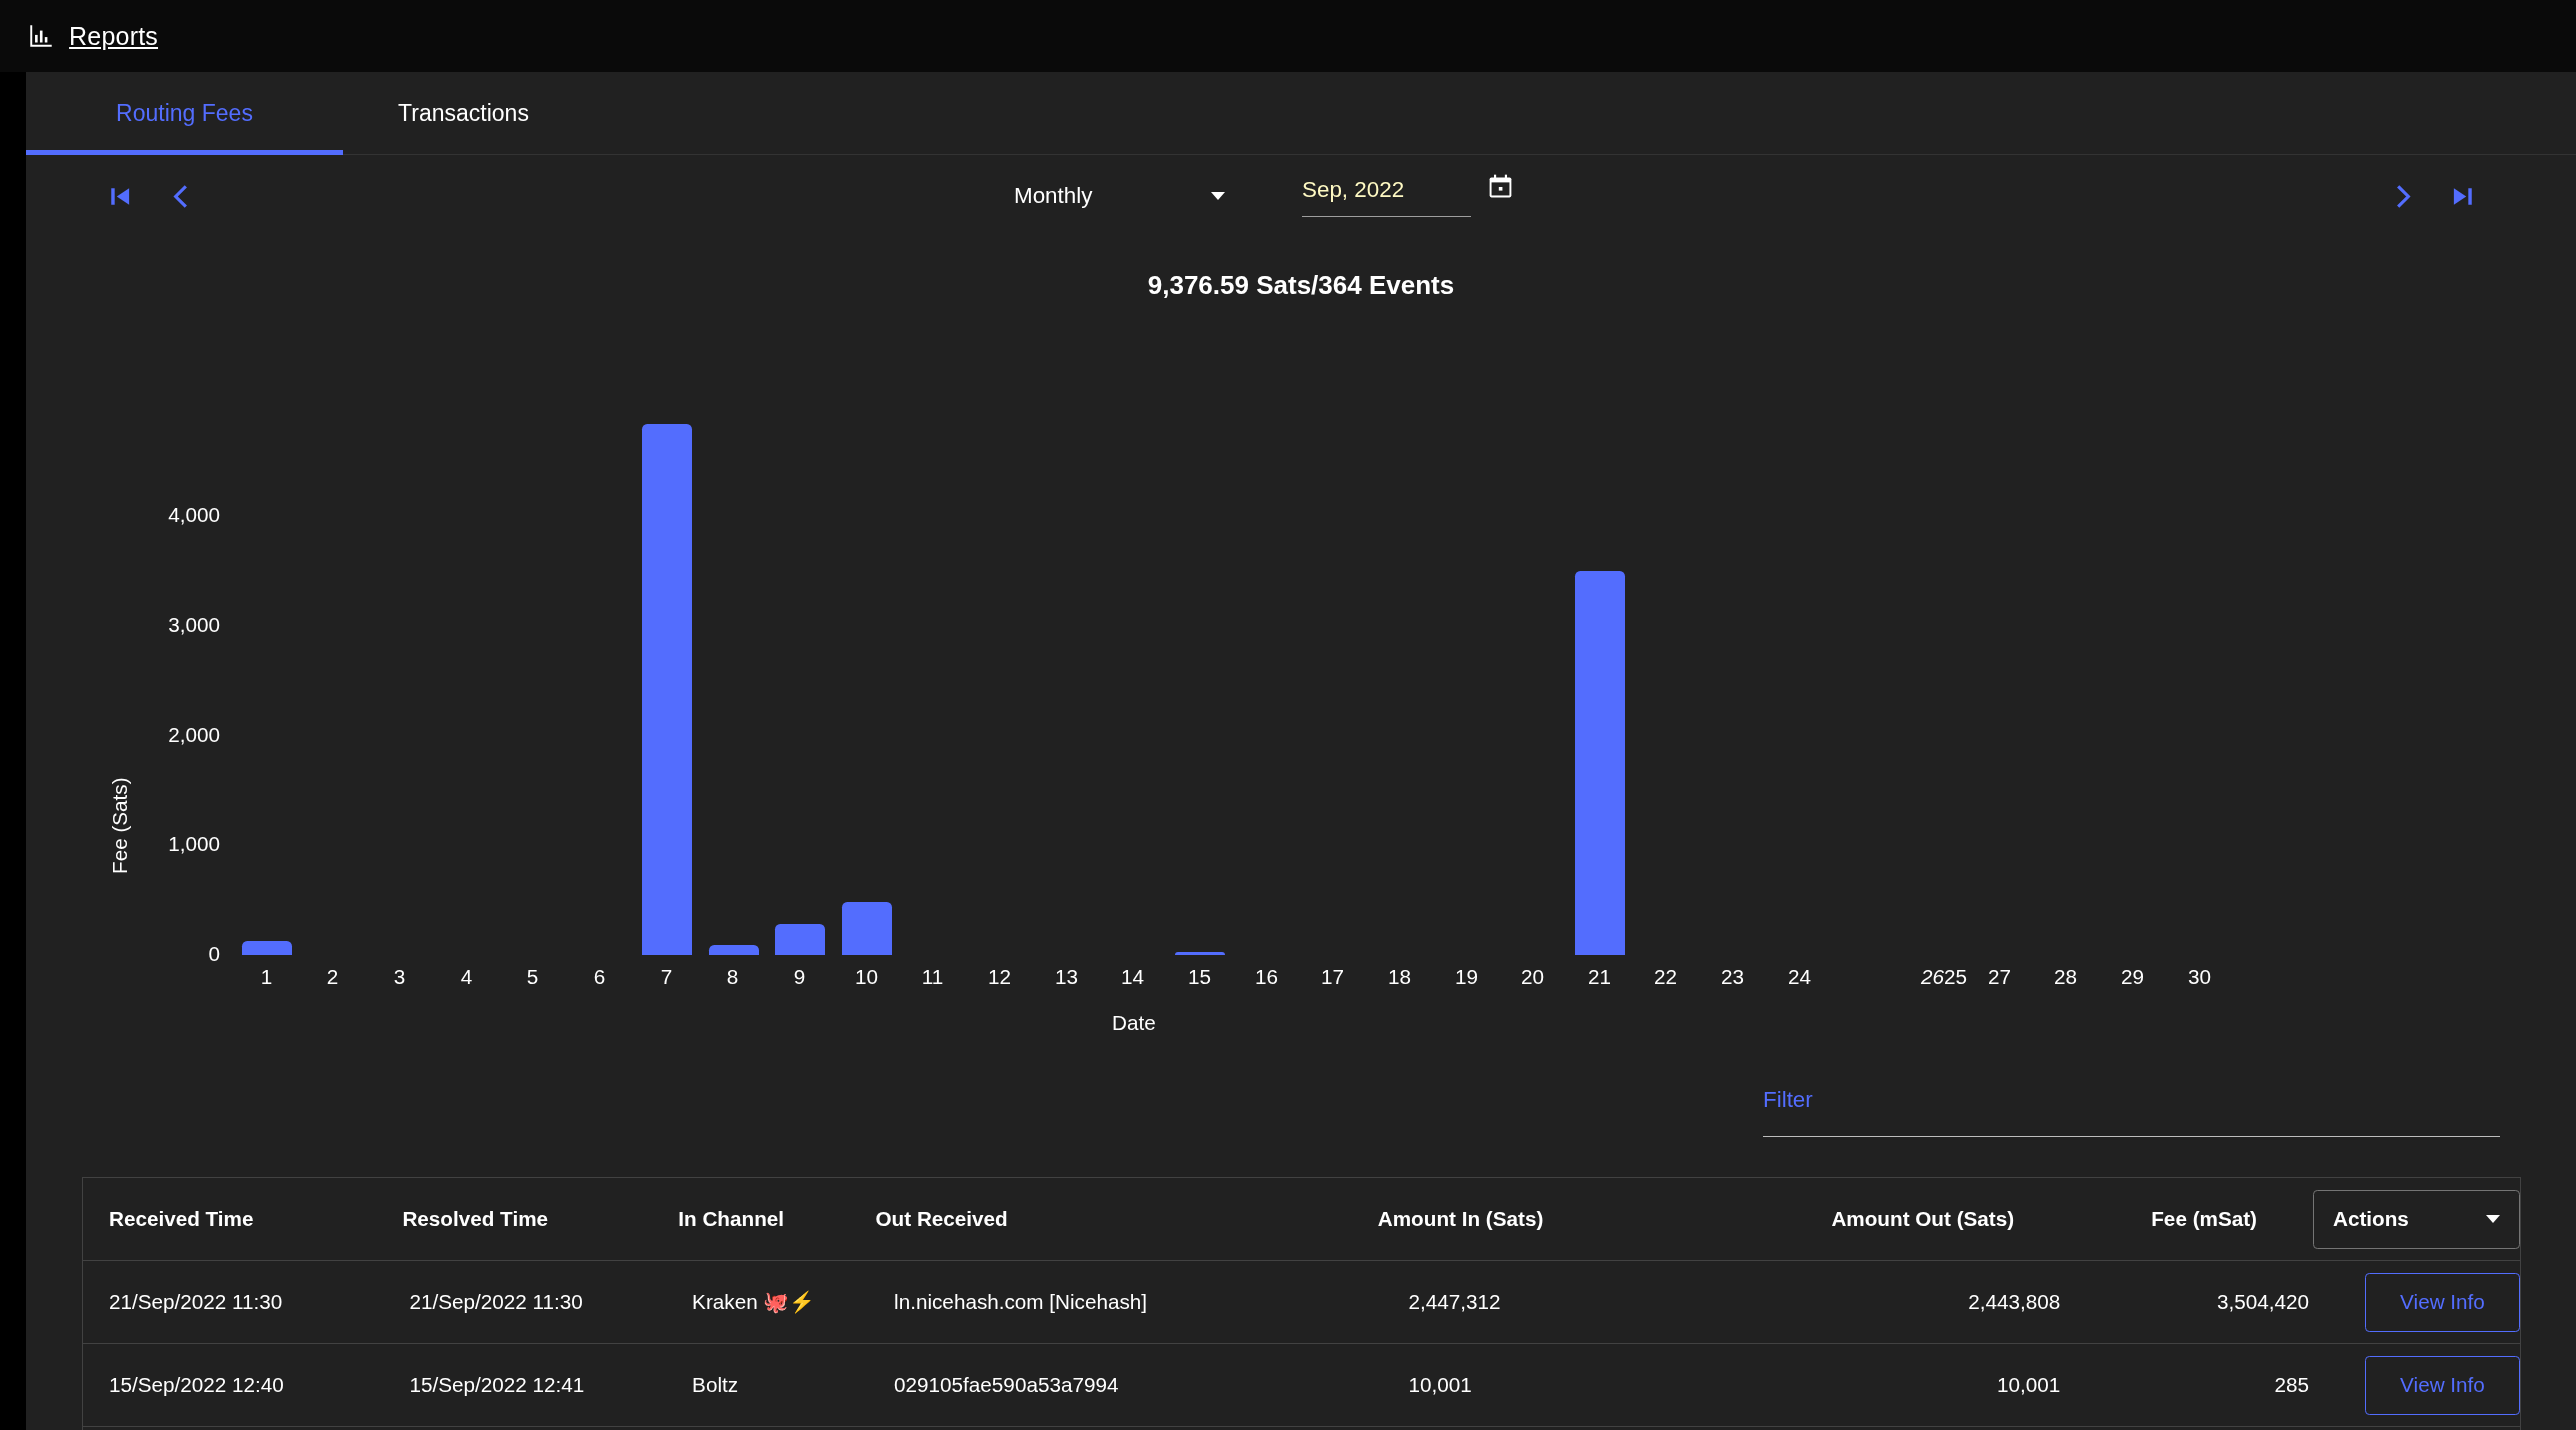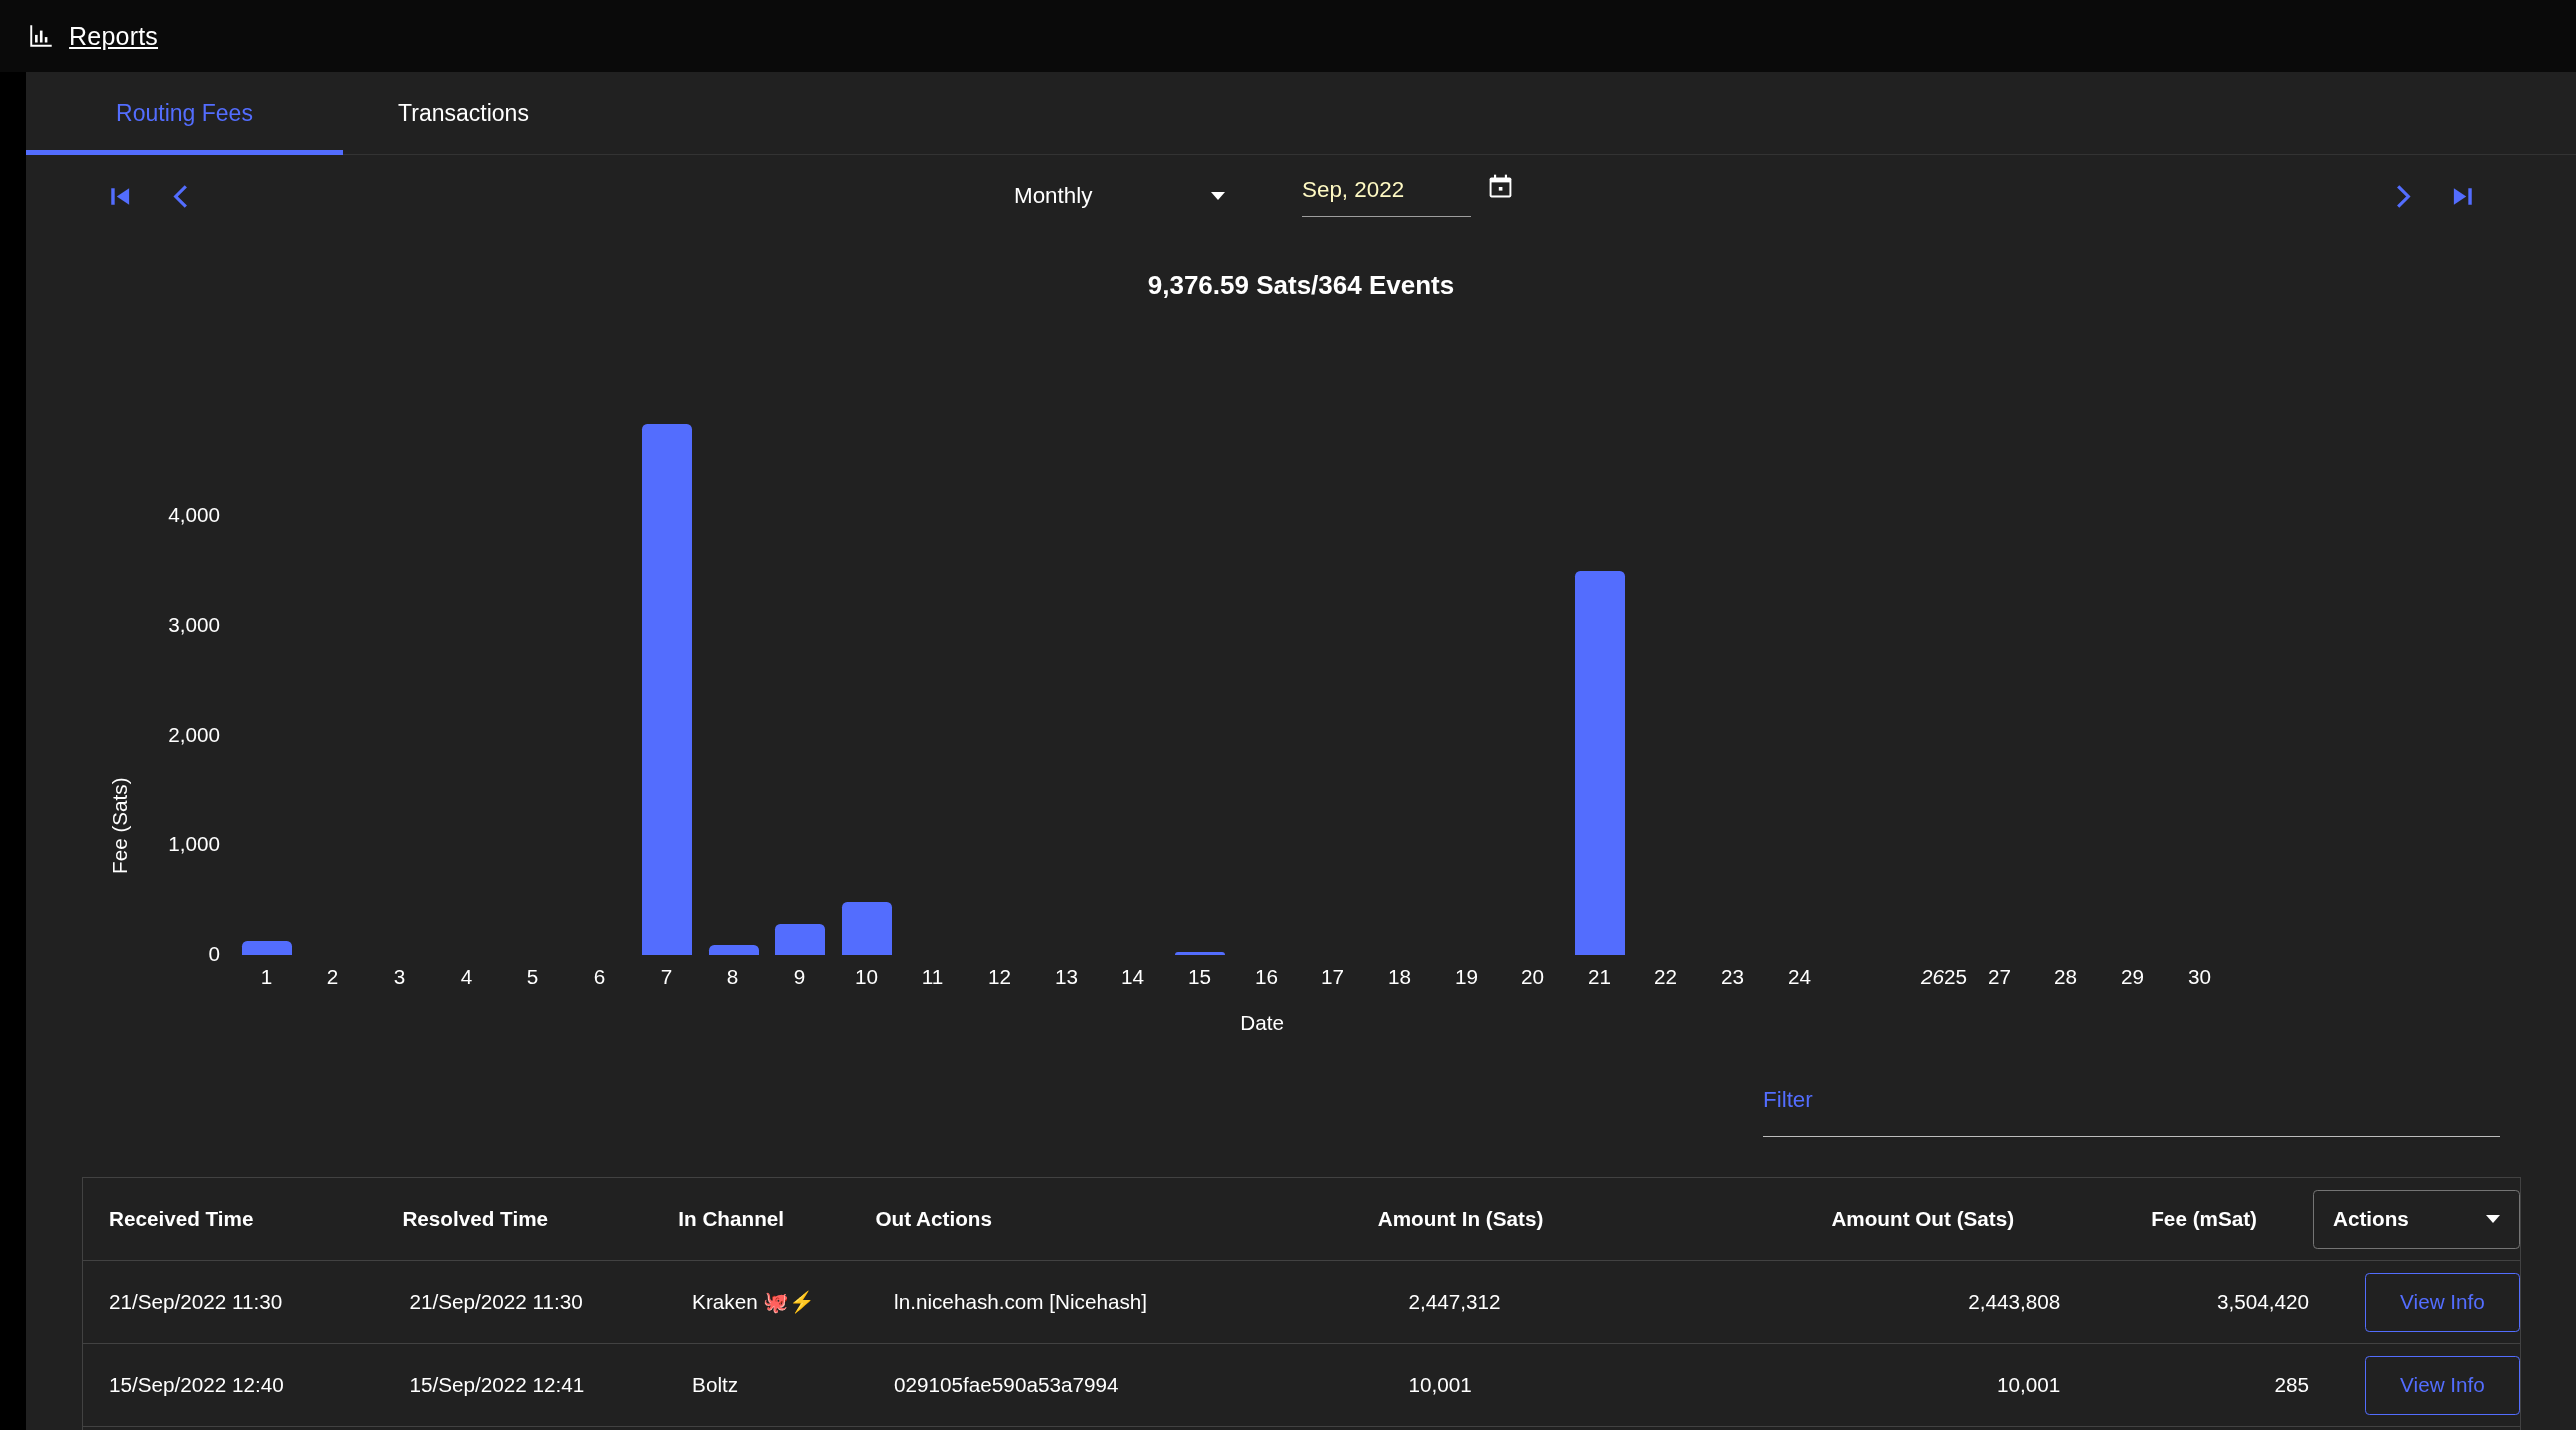--- a/index.html
+++ b/index.html
@@ -189,21 +189,21 @@
     width: 67px;
     text-align: center;
     color: #ffffff;
     font-size: 20.7px;
   }
   .x-axis-title {
     position: absolute;
     left: 1086px;
     top: 689px;
     width: 172px;
-    text-align: right;
+    text-align: left;
     color: #ffffff;
     font-size: 20.7px;
   }
   
   .filter-field {
     position: absolute;
     left: 1737px; top: 1008px;
     width: 737px; height: 57px;
     border-bottom: 1.7px solid #bdbdbd;
     display: flex;
@@ -446,21 +446,21 @@
 
     <div class="filter-field">
       <input class="filter-label" type="text" placeholder="Filter" style="">
     </div>
 
     <div class="table">
       <div class="trow thead">
         <div class="cell c-received">Received Time</div>
         <div class="cell c-resolved">Resolved Time</div>
         <div class="cell c-in">In Channel</div>
-        <div class="cell c-out">Out Actions</div>
+        <div class="cell c-out">Out Received</div>
         <div class="cell c-amtin">Amount In (Sats)</div>
         <div class="cell c-amtout">Amount Out (Sats)</div>
         <div class="cell c-fee">Fee (mSat)</div>
         <div class="c-actions">
           <div class="actions-select">
             <span class="actions-label">Actions</span>
             <span class="caret"></span>
           </div>
         </div>
       </div>

